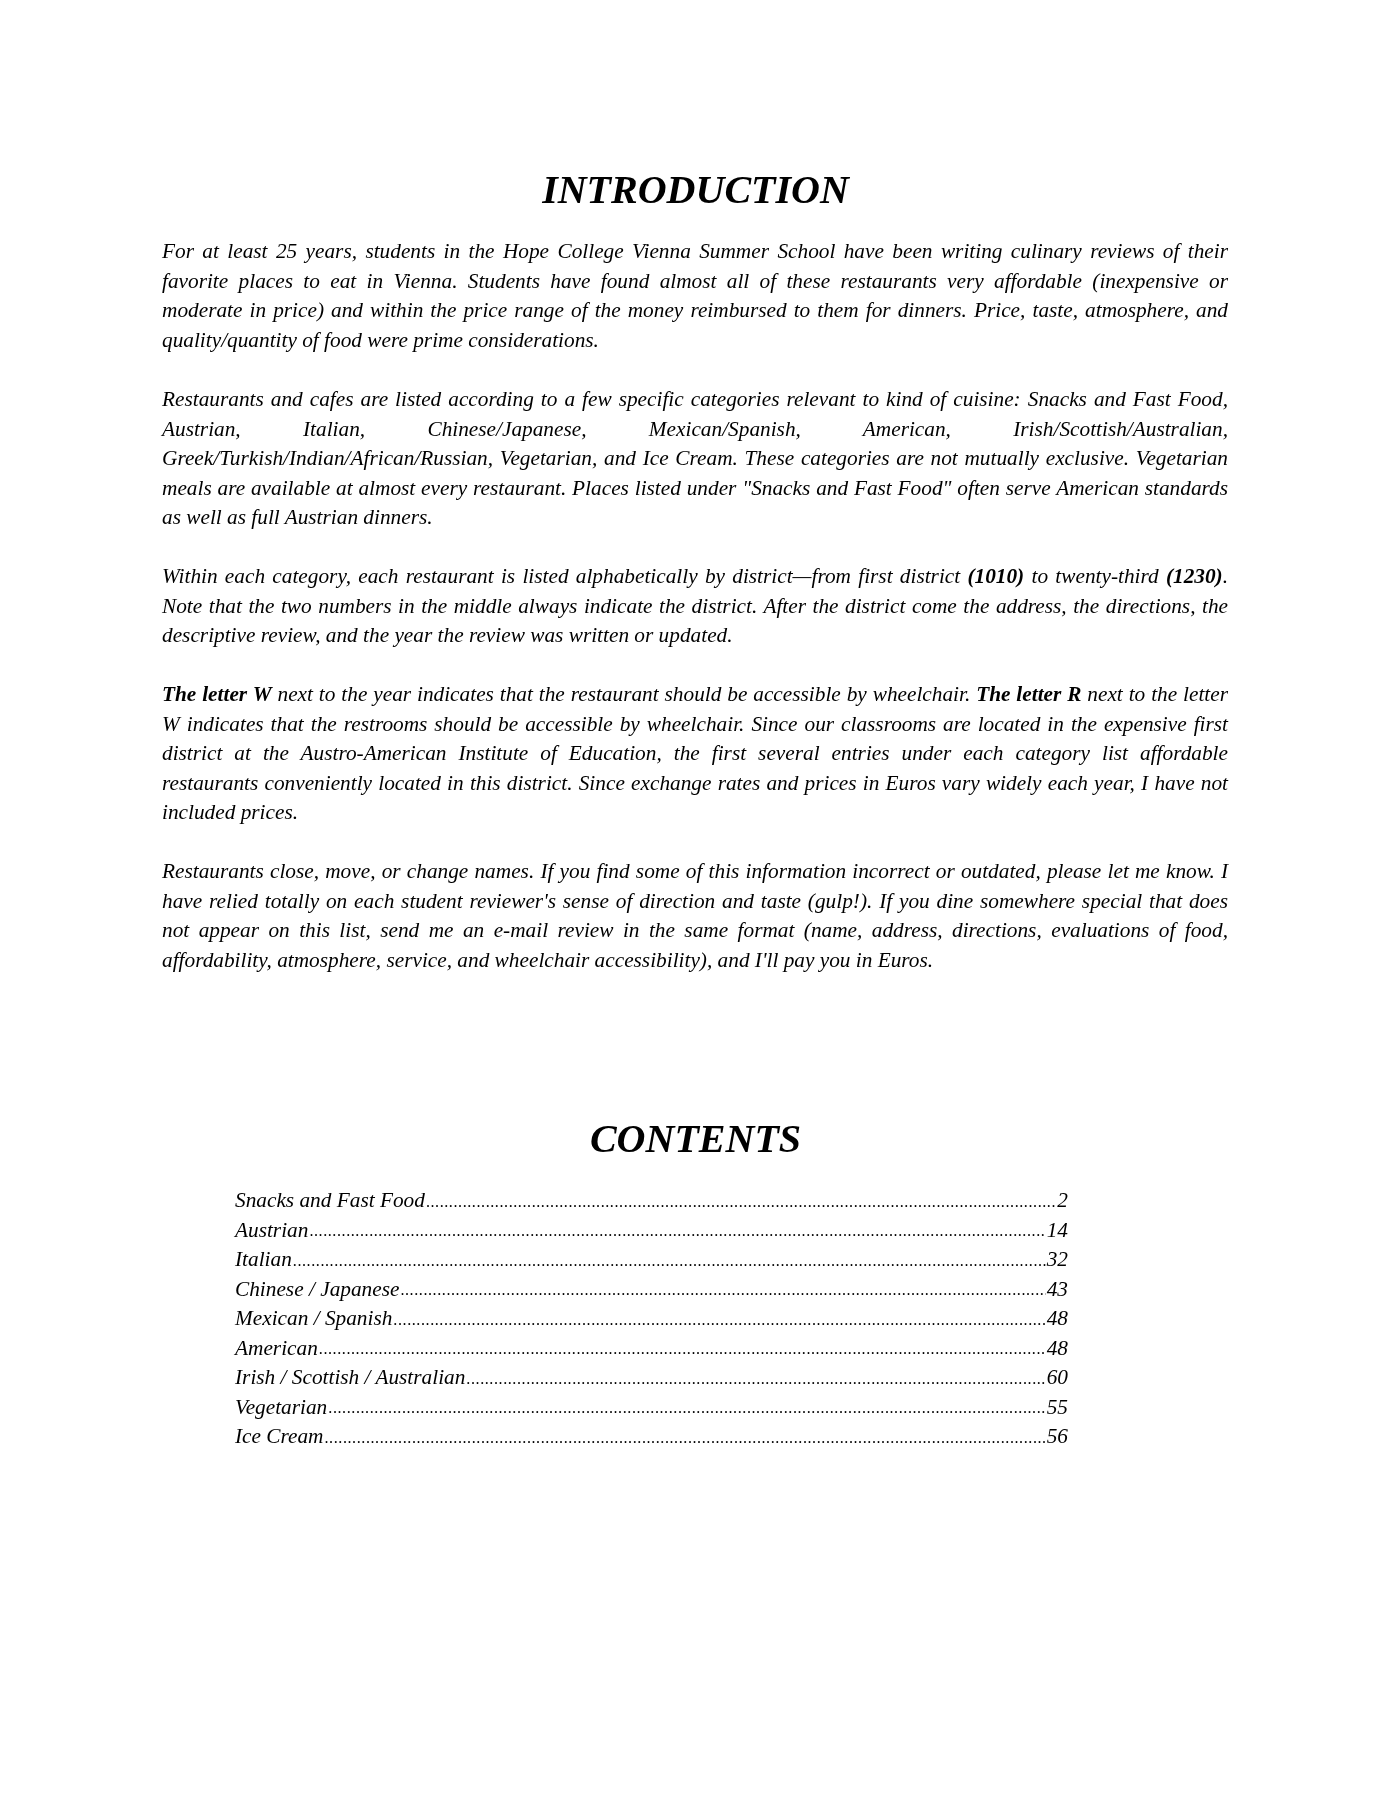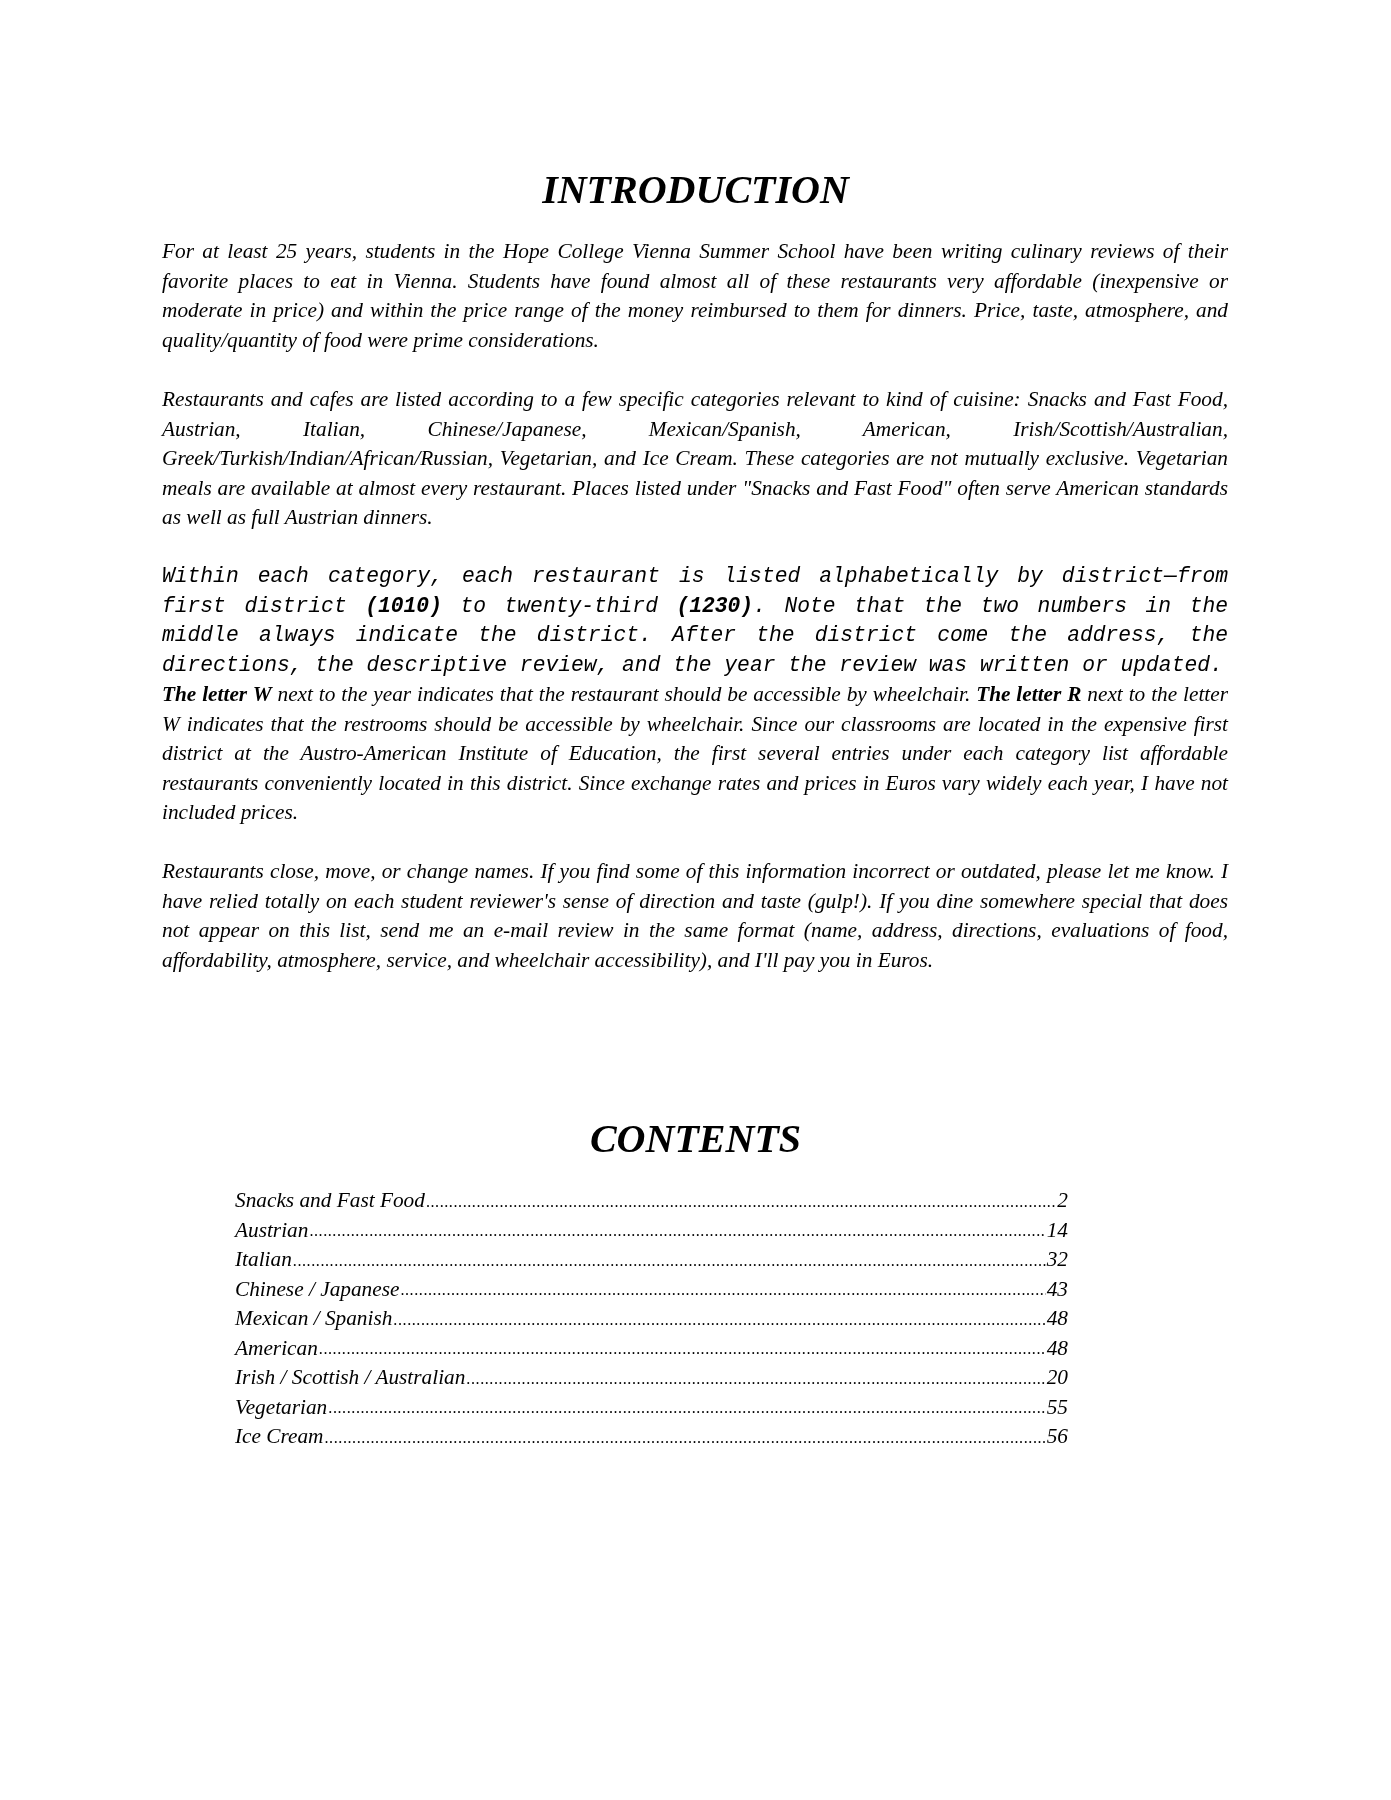--- a/index.html
+++ b/index.html
@@ -44,21 +44,21 @@
       font-style: italic;
       font-size: 21.3px;
       line-height: 29.5px;
       text-align: justify;
       margin: 0;
     }
     .body-text b { font-weight: bold; }
 
     #para-1 { top: 237px; }
     #para-2 { top: 385px; }
-    #para-3 { top: 562px; font-family: Liberation Mono, monospace; }
+    #para-3 { top: 562px; }
     #para-4 { top: 680px; }
     #para-5 { top: 857px; }
 
     .toc {
       position: absolute;
       left: 235px;
       top: 1186px;
       width: 833px;
       margin: 0;
       padding: 0;
@@ -140,21 +140,21 @@
       <span class="toc-page">48</span>
     </li>
     <li class="toc-row">
       <span class="toc-label">American  </span>
       <span class="toc-dots"></span>
       <span class="toc-page">48</span>
     </li>
     <li class="toc-row">
       <span class="toc-label">Irish / Scottish / Australian </span>
       <span class="toc-dots"></span>
-      <span class="toc-page">20</span>
+      <span class="toc-page">60</span>
     </li>
     <li class="toc-row">
       <span class="toc-label">Vegetarian </span>
       <span class="toc-dots"></span>
       <span class="toc-page">55</span>
     </li>
     <li class="toc-row">
       <span class="toc-label">Ice Cream </span>
       <span class="toc-dots"></span>
       <span class="toc-page">56</span>

